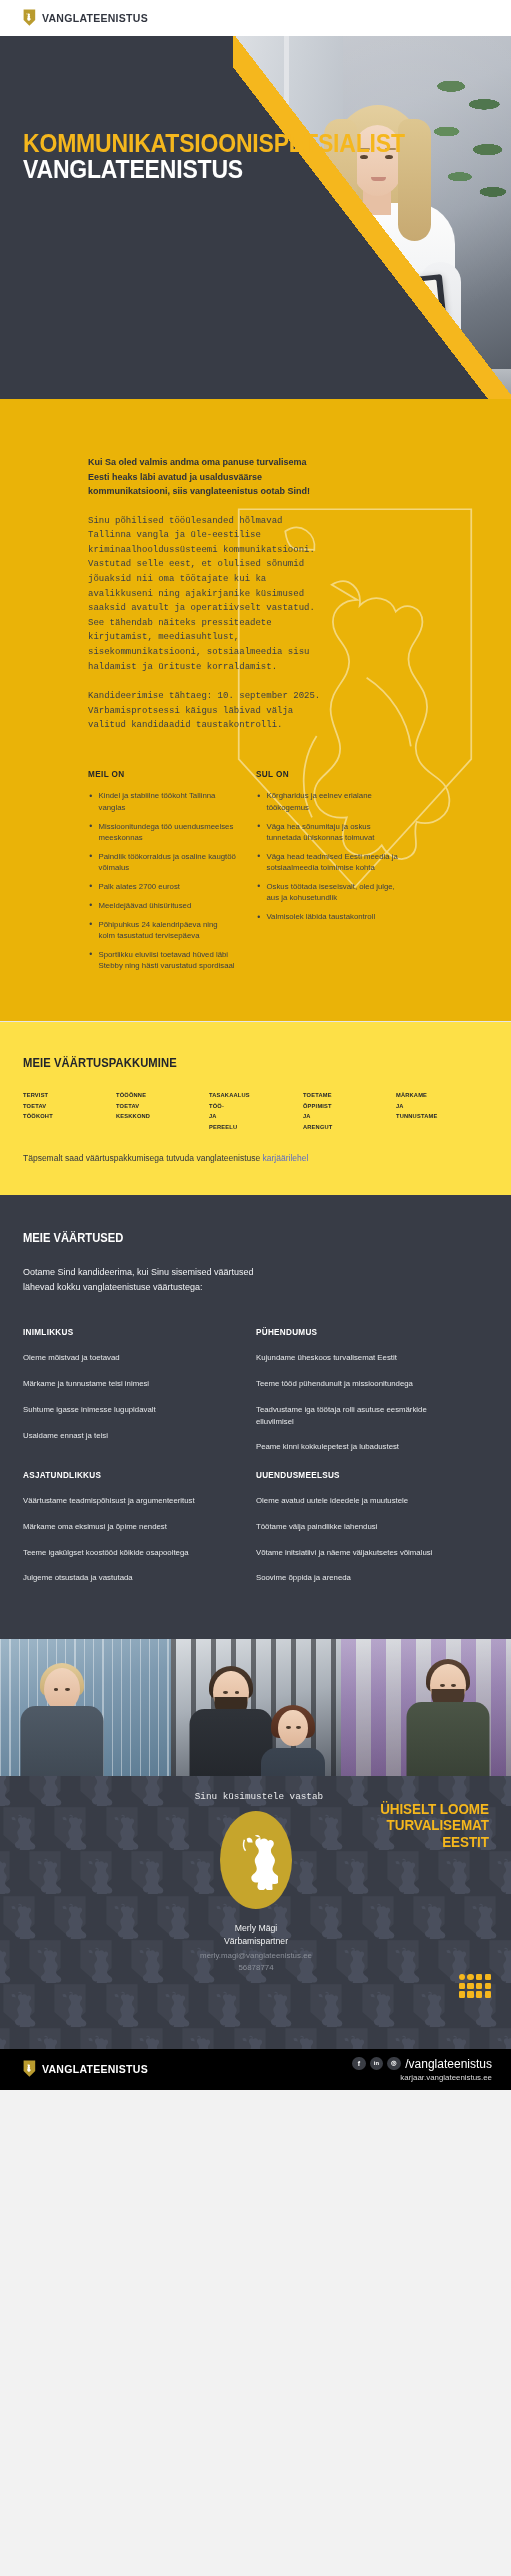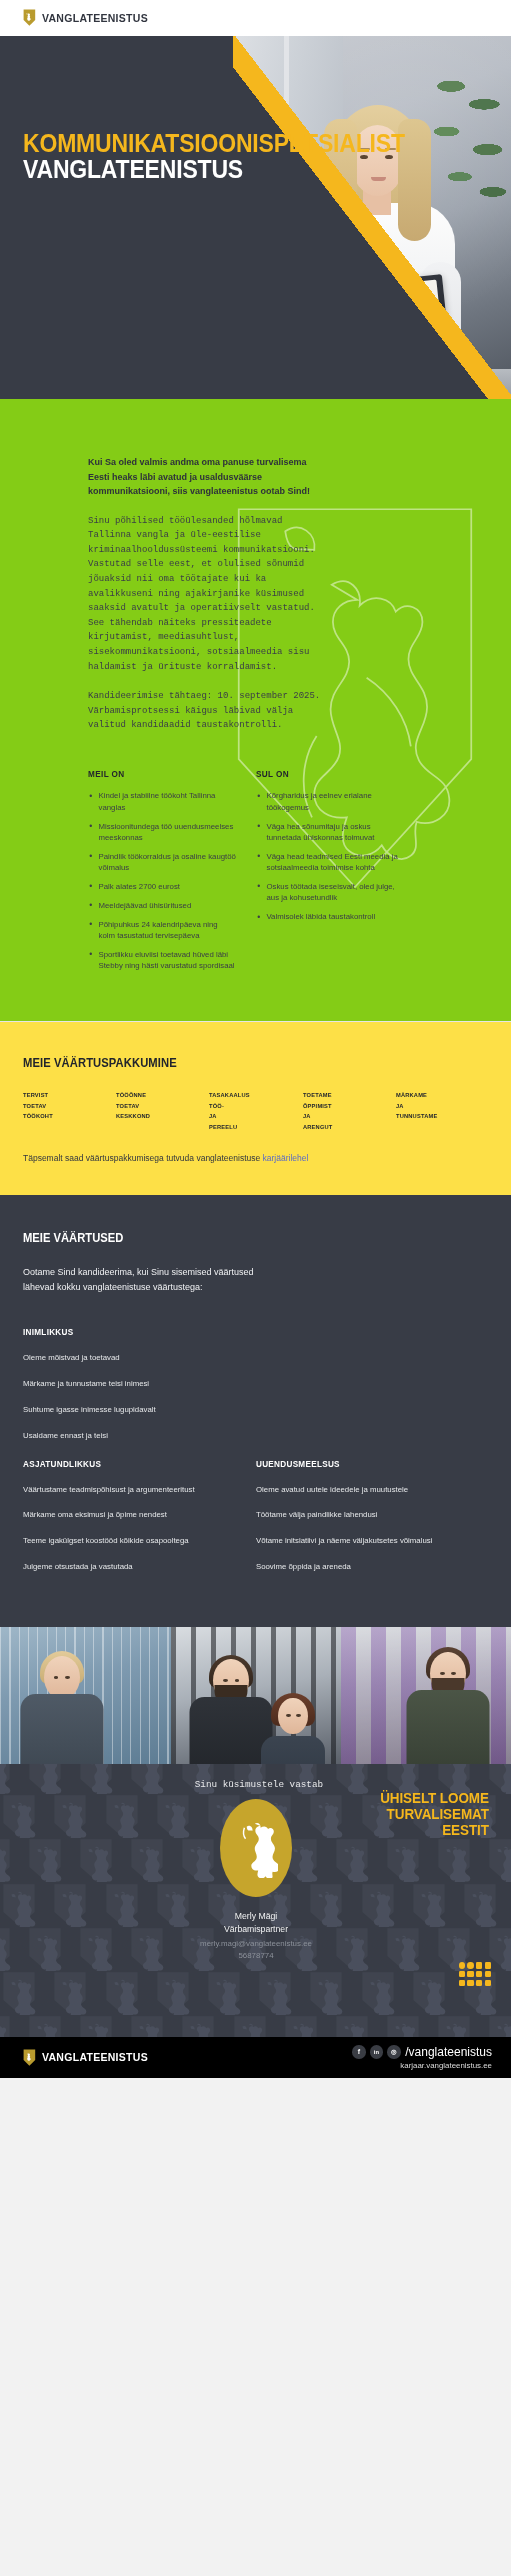--- a/index.html
+++ b/index.html
@@ -120,21 +120,21 @@
   .hero-title .l1, .hero-title .l2 {
     font-size: 25px; font-weight: 700; letter-spacing: -0.2px;
     transform: scaleX(0.92); transform-origin: left center;
     white-space: nowrap;
   }
   .hero-title .l1 { color: #f5b71d; }
   .hero-title .l2 { color: #ffffff; }
 
   
   .body-sec {
-    position: relative; background: #84cc16;
+    position: relative; background: #eab308;
     padding: 56px 0 42px 0; overflow: hidden;
   }
   .watermark {
     position: absolute; pointer-events:none; opacity: .55;
   }
   .inner { position: relative; z-index: 2; padding: 0 88px 0 88px; }
   .intro {
     font-size: 9px; font-weight: 700; line-height: 1.62; color: #2e323b;
     max-width: 233px; margin-bottom: 15px;
   }
@@ -390,20 +390,27 @@
     <h2>MEIE VÄÄRTUSED</h2>
     <p class="lead">Ootame Sind kandideerima, kui Sinu sisemised väärtused lähevad kokku vanglateenistuse väärtustega:</p>
     <div class="vrow" id="values-row-1">
         <div class="vcol">
           <h4>INIMLIKKUS</h4>
           <p>Oleme mõistvad ja toetavad</p>
           <p>Märkame ja tunnustame teisi inimesi</p>
           <p>Suhtume igasse inimesse lugupidavalt</p>
           <p>Usaldame ennast ja teisi</p>
         </div>
+        <div class="vcol">
+          <h4>PÜHENDUMUS</h4>
+          <p>Kujundame üheskoos turvalisemat Eestit</p>
+          <p>Teeme tööd pühendunult ja missioonitundega</p>
+          <p>Teadvustame iga töötaja rolli asutuse eesmärkide elluviimisel</p>
+          <p>Peame kinni kokkulepetest ja lubadustest</p>
+        </div>
       </div>
     <div class="vrow" id="values-row-2">
         <div class="vcol">
           <h4>ASJATUNDLIKKUS</h4>
           <p>Väärtustame teadmispõhisust ja argumenteeritust</p>
           <p>Märkame oma eksimusi ja õpime nendest</p>
           <p>Teeme igakülgset koostööd kõikide osapooltega</p>
           <p>Julgeme otsustada ja vastutada</p>
         </div>
         <div class="vcol">

